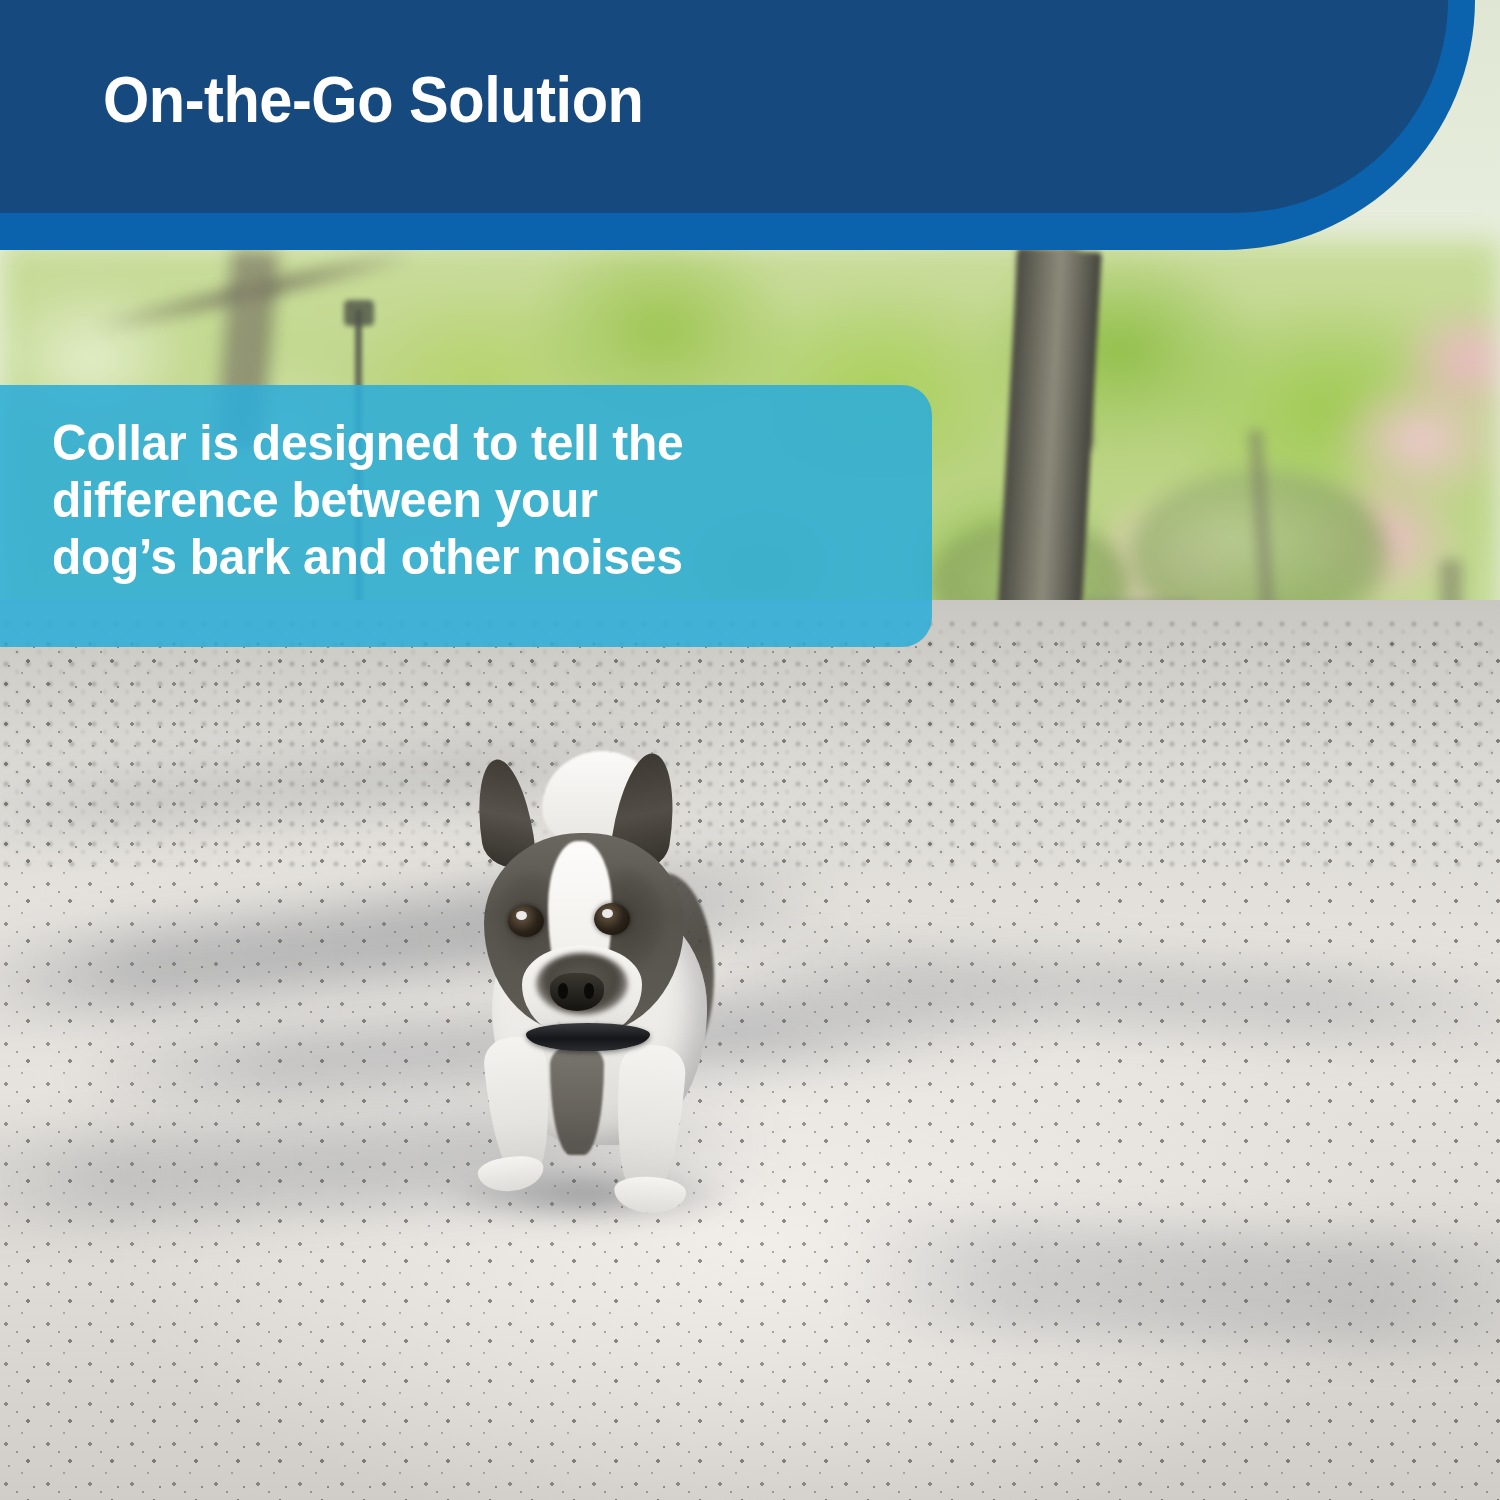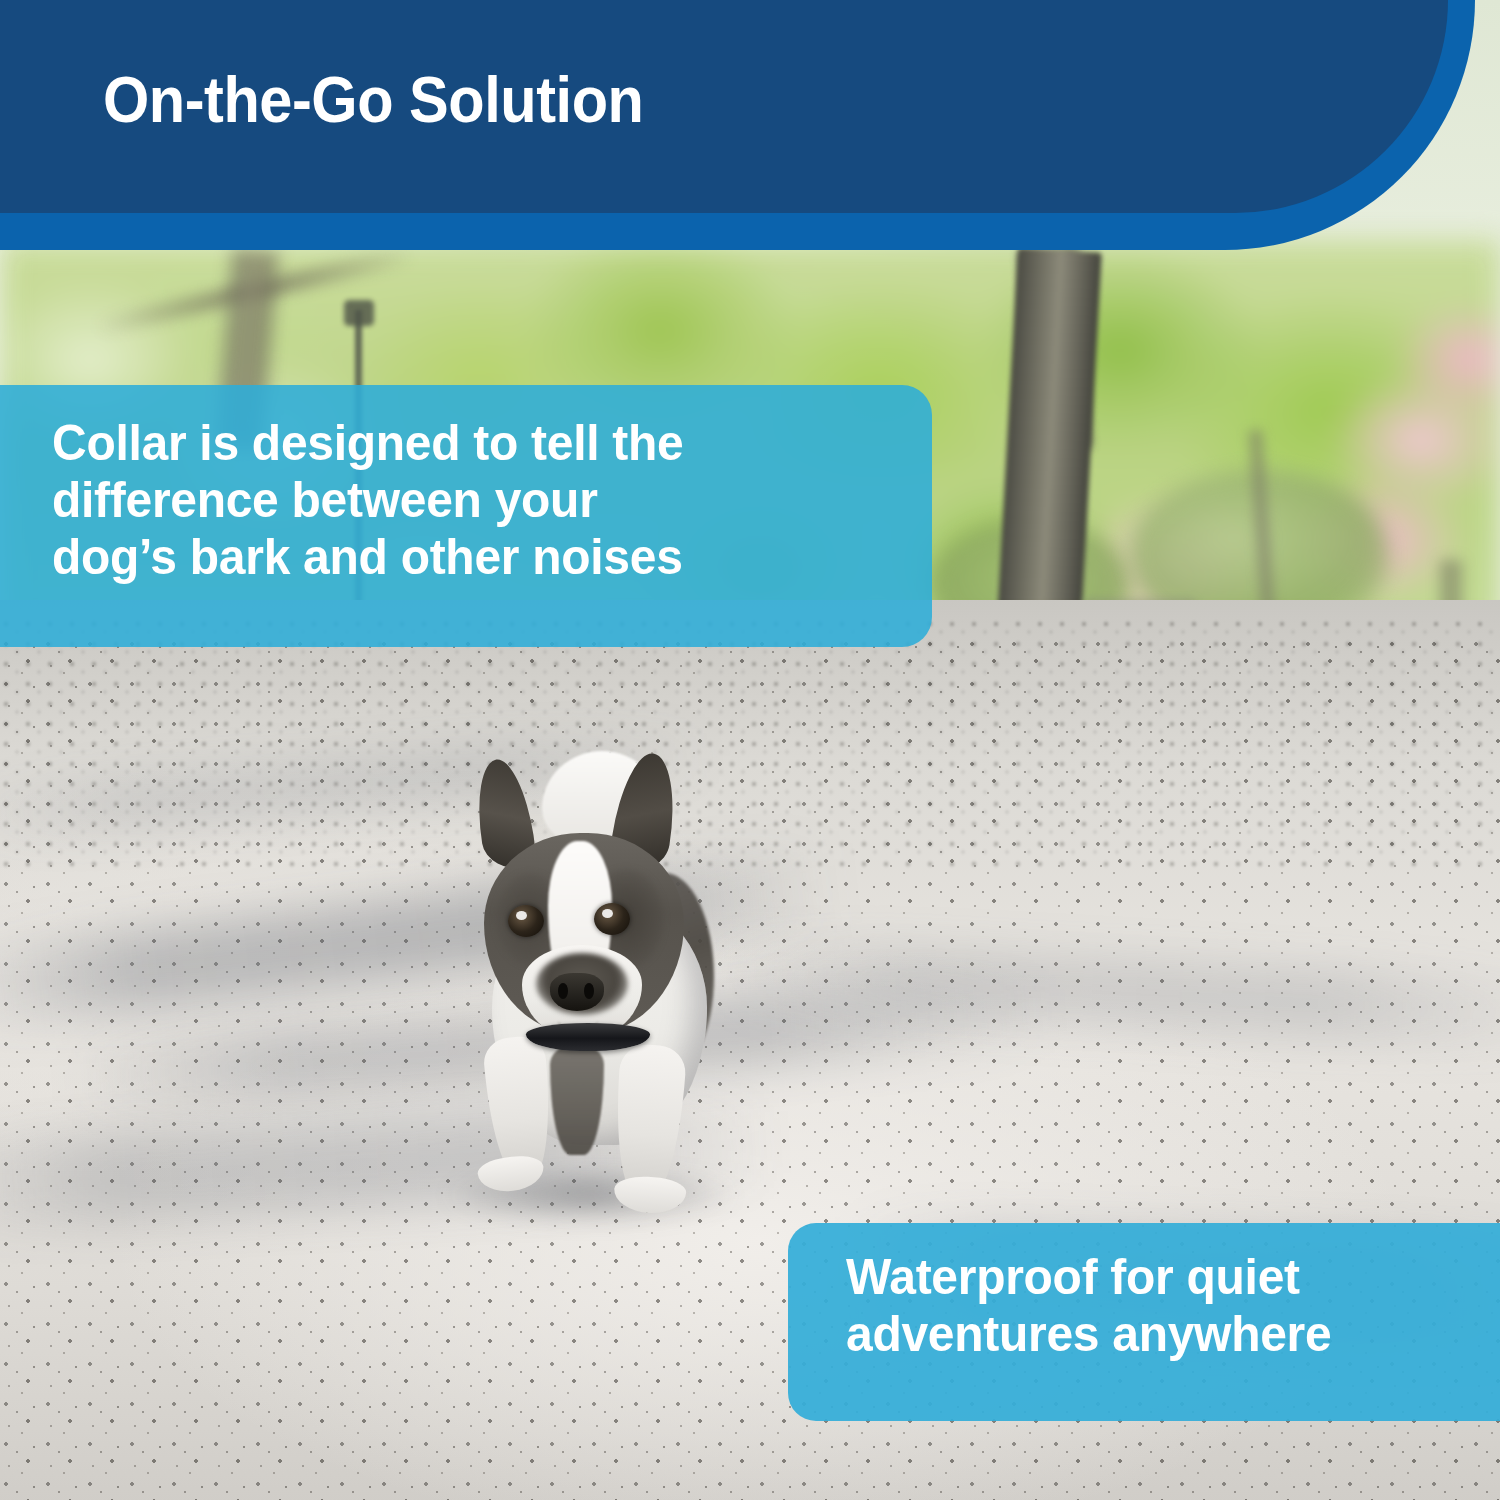--- a/index.html
+++ b/index.html
@@ -477,18 +477,14 @@
   <div class="header-band"></div>
   <div class="header-top"></div>
   <div class="header-title">On-the-Go Solution</div>
 
   <div class="callout callout-left">
     <span>Collar is designed to tell the</span>
     <span>difference between your</span>
     <span>dog’s bark and other noises</span>
   </div>
 
-  <div class="callout callout-bottom">
-    <span>Waterproof for quiet</span>
-    <span>adventures anywhere</span>
-  </div>
 
 </div>
 
 </body></html>

